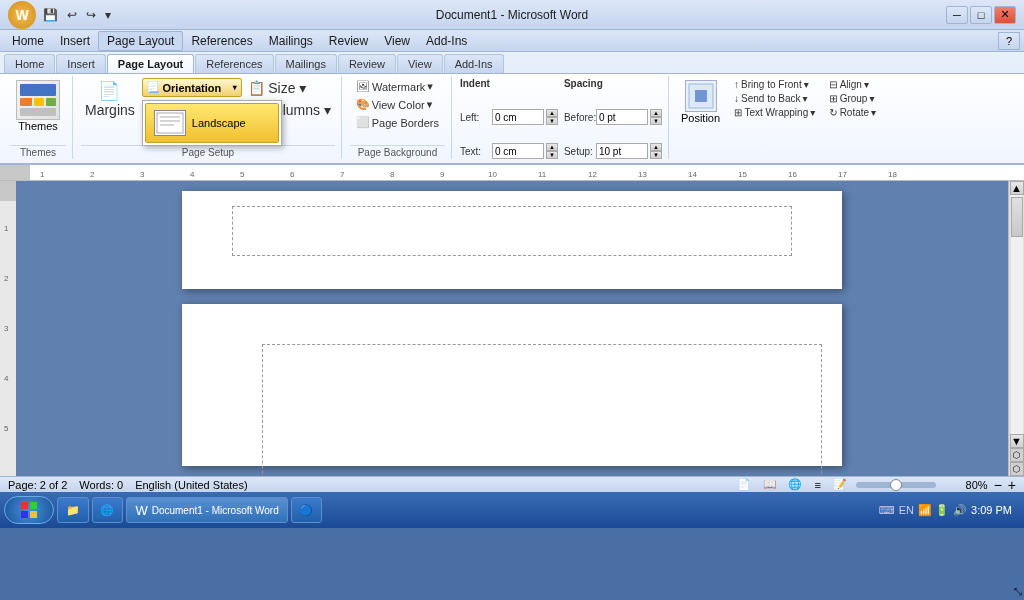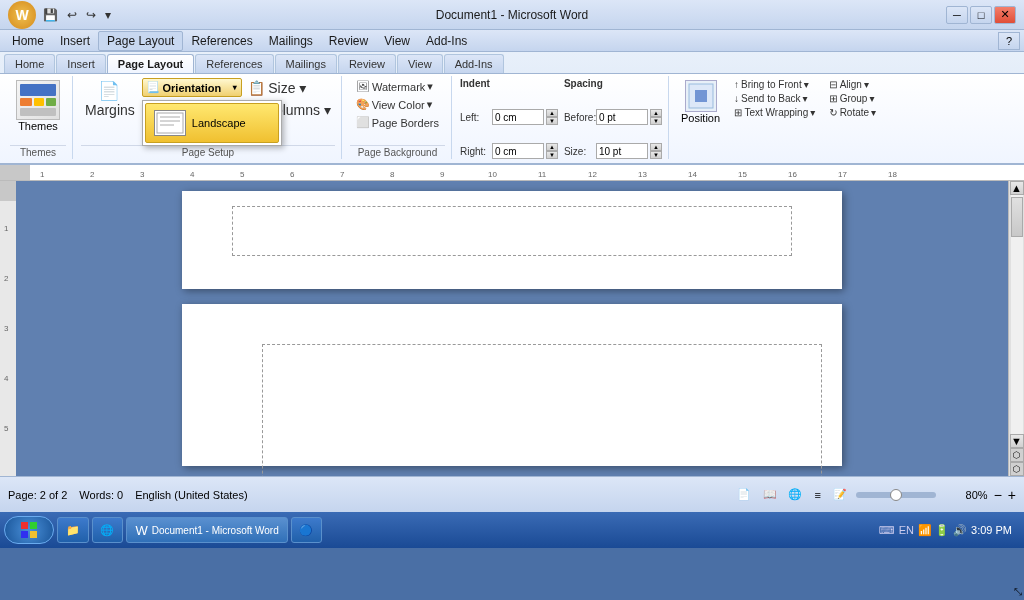--- a/index.html
+++ b/index.html
@@ -91,21 +91,21 @@
 
     
     .page { background: white; box-shadow: 2px 2px 8px rgba(0,0,0,0.4); position: relative; }
     #page1 { width: 660px; height: 140px; }
     #page2 { width: 660px; height: 230px; }
 
     
     .text-box { border: 1px dashed #999; position: absolute; }
 
     
-    #status-bar { width: 100%; height: 36px; background: linear-gradient(to bottom, #dce6f7, #c5d5ee); border-top: 1px solid #a0b5d3; display: flex; align-items: center; justify-content: space-between; padding: 0 8px; }
+    #status-bar { width: 100%; height: 16px; background: linear-gradient(to bottom, #dce6f7, #c5d5ee); border-top: 1px solid #a0b5d3; display: flex; align-items: center; justify-content: space-between; padding: 0 8px; }
     #status-left { display: flex; gap: 12px; align-items: center; font-size: 11px; }
     #status-right { display: flex; align-items: center; gap: 6px; }
     .zoom-text { font-size: 11px; padding-left: 24px; }
     .zoom-slider { width: 80px; height: 6px; background: #a0b5d3; border-radius: 3px; position: relative; cursor: pointer; }
     .zoom-thumb { width: 12px; height: 12px; background: white; border: 1px solid #888; border-radius: 50%; position: absolute; top: -3px; left: 50%; transform: translateX(-50%); }
     .view-btn { font-size: 11px; cursor: pointer; padding: 1px 3px; }
 
     
     #taskbar { width: 100%; height: 36px; background: linear-gradient(to bottom, #3a6bb5, #1a4a95); display: flex; align-items: center; padding: 0 4px; gap: 3px; }
     .start-btn { width: 50px; height: 28px; background: radial-gradient(circle, #4a90d9, #1a5599); border-radius: 14px; display: flex; align-items: center; justify-content: center; cursor: pointer; border: 1px solid #6aabef; }
@@ -281,41 +281,41 @@
           <div style="font-size:10px; color:#333; font-weight:bold; margin-bottom:2px;">Indent</div>
           <div class="field-row">
             <span class="field-label">Left:</span>
             <input class="field-input" type="text" value="0 cm" style="">
             <div class="spin-btn">
               <div class="spin-up">▲</div>
               <div class="spin-down">▼</div>
             </div>
           </div>
           <div class="field-row">
-            <span class="field-label">Right:</span>
+            <span class="field-label">Text:</span>
             <input class="field-input" type="text" value="0 cm" style="">
             <div class="spin-btn">
               <div class="spin-up">▲</div>
               <div class="spin-down">▼</div>
             </div>
           </div>
         </div>
 
         <div class="field-col">
           <div style="font-size:10px; color:#333; font-weight:bold; margin-bottom:2px;">Spacing</div>
           <div class="field-row">
             <span class="field-label">Before:</span>
             <input class="field-input" type="text" value="0 pt" style="">
             <div class="spin-btn">
               <div class="spin-up">▲</div>
               <div class="spin-down">▼</div>
             </div>
           </div>
           <div class="field-row">
-            <span class="field-label">Size:</span>
+            <span class="field-label">Setup:</span>
             <input class="field-input" type="text" value="10 pt" style="">
             <div class="spin-btn">
               <div class="spin-up">▲</div>
               <div class="spin-down">▼</div>
             </div>
           </div>
         </div>
         <div style="width:10px;height:10px;position:absolute;right:0;bottom:4px; cursor:pointer; font-size:10px;">⤡</div>
       </div>
     </div>

